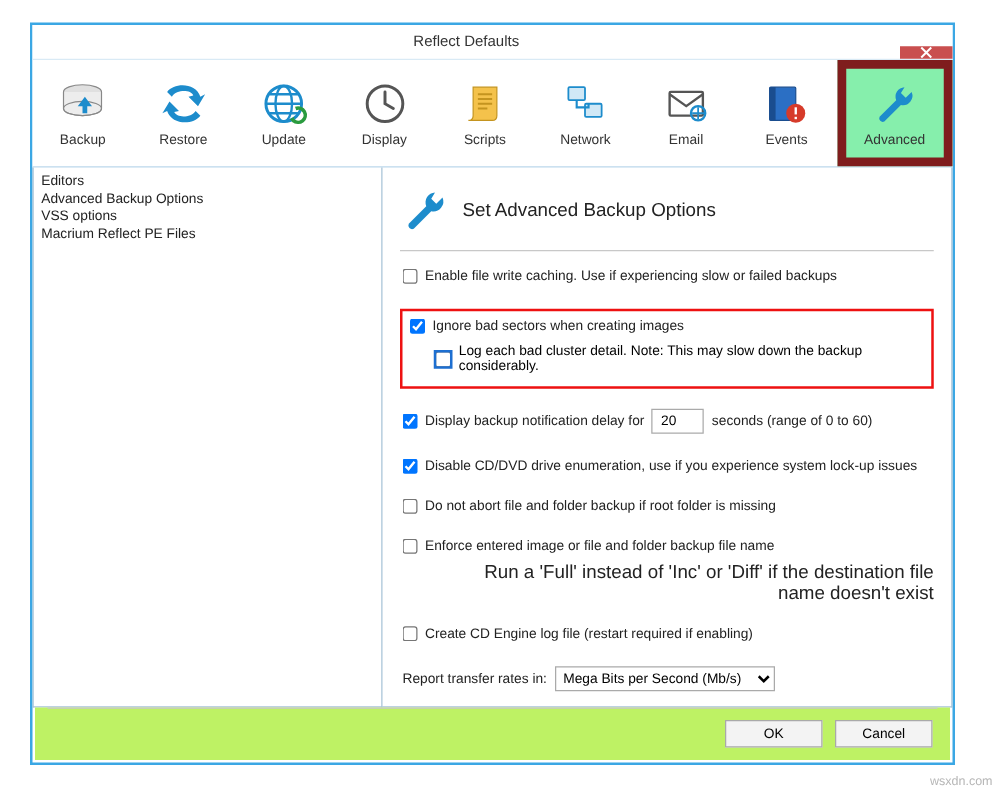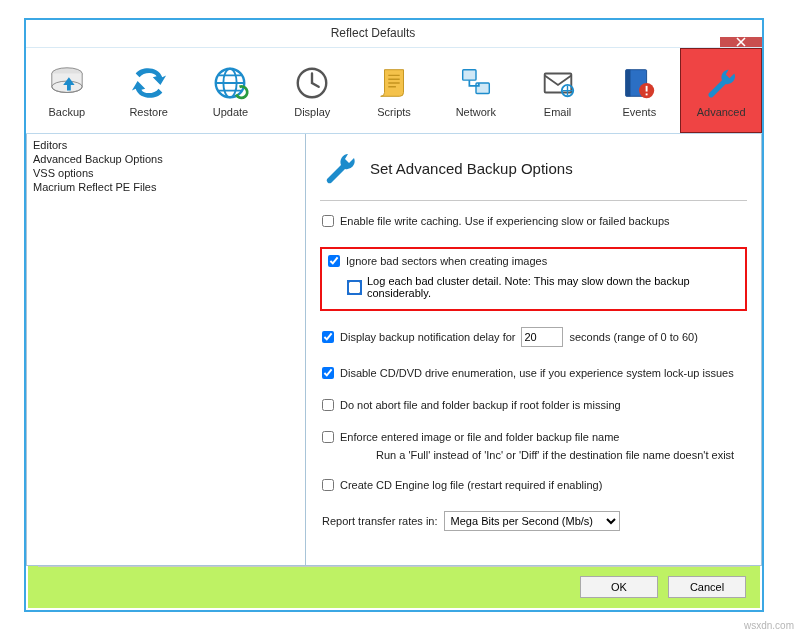--- a/index.html
+++ b/index.html
@@ -4,39 +4,39 @@
 <style>
 * { box-sizing: border-box; margin: 0; padding: 0; font-family: "Segoe UI", Tahoma, sans-serif; }
 body { background: #fff; width: 800px; height: 635px; overflow: hidden; position: relative; }
 .window { position: absolute; top: 18px; left: 24px; width: 740px; height: 594px; border: 2px solid #3ba7e4; background: #fff; }
 .titlebar { height: 28px; background: #fff; border-bottom: 1px solid #d9eaf5; display: flex; align-items: flex-end; }
 .title { flex: 1; text-align: center; font-size: 12px; line-height: 28px; color: #333; }
 .close-btn { width: 42px; background: #c94f4f; color: #fff; display: flex; align-items: center; justify-content: center; cursor: pointer; }
 .close-btn svg { width: 10px; height: 10px; }
 .toolbar { height: 86px; background: #fff; border-bottom: 1px solid #bcd8ec; display: flex; }
 .tool-btn { flex: 1; display: flex; flex-direction: column; align-items: center; justify-content: center; gap: 4px; font-size: 11px; color: #333; cursor: pointer; border: 1px solid transparent; }
-.tool-btn.active { background: #ef4444; border: 1px solid #7f1d1d; }
+.tool-btn.active { background: #86efac; border: 7px solid #7f1d1d; }
 .tool-btn svg { width: 38px; height: 38px; }
 .body { display: flex; height: calc(100% - 28px - 86px - 44px); }
 .sidebar { width: 280px; border: 1px solid #a8c4d8; border-top: none; padding: 4px 6px; font-size: 11px; color: #222; }
 .sidebar div { padding: 1px 0; cursor: pointer; }
 .main { flex: 1; border: 1px solid #a8c4d8; border-top: none; border-left: none; padding: 8px 14px 0 14px; overflow: hidden; }
 .panel-head { display: flex; align-items: center; gap: 10px; padding: 6px 0 12px 0; }
 .panel-head svg { width: 40px; height: 40px; }
 .panel-head h2 { font-size: 15px; font-weight: 400; color: #222; }
 .hr { height: 1px; background: #c8c8c8; margin-bottom: 14px; }
 .opt-row { display: flex; align-items: center; gap: 6px; font-size: 11px; color: #222; margin: 0 0 20px 0; padding: 0 2px; }
 .opt-row.tight { margin-bottom: 6px; }
-.opt-sub { font-size: 11px; color: #222; margin: 0 0 18px 56px; }
+.opt-sub { font-size: 15px; color: #222; margin: 0 0 18px 56px; text-align: right; }
 .opt-row input[type=checkbox] { width: 12px; height: 12px; cursor: pointer; }
 .highlight-box { border: 2px solid #e11; padding: 6px 4px 10px 4px; margin-bottom: 16px; }
 .highlight-box .opt-row { margin-bottom: 8px; }
 .highlight-box .sub-row { margin: 0 0 0 22px; display: flex; align-items: center; gap: 6px; font-size: 11px; }
 .highlight-box .sub-row input[type=checkbox] { outline: 2px solid #1d6fd1; outline-offset: -1px; }
-.num-input { width: 42px; height: 20px; font-size: 11px; border: 1px solid #aaa; text-align: left; padding: 0 2px; }
+.num-input { width: 42px; height: 20px; font-size: 11px; border: 1px solid #aaa; text-align: center; padding: 0 2px; }
 .sel { width: 176px; height: 20px; font-size: 11px; border: 1px solid #aaa; background: #fff; padding: 0 2px; }
 .footer { position: absolute; bottom: 2px; left: 2px; right: 2px; height: 42px; background: #bef264; display: flex; align-items: center; justify-content: flex-end; gap: 10px; padding-right: 14px; border-top: 0; }
 .footer .line { position: absolute; top: 0; left: 10px; right: 10px; height: 1px; background: #c8c8c8; }
 .btn { width: 78px; height: 22px; font-size: 11px; background: #f3f3f3; border: 1px solid #a9a9a9; cursor: pointer; }
 .watermark { position: absolute; bottom: 4px; right: 6px; font-size: 10px; color: #b6b6b6; }
 </style>
 </head>
 <body>
 
 <div class="window">

